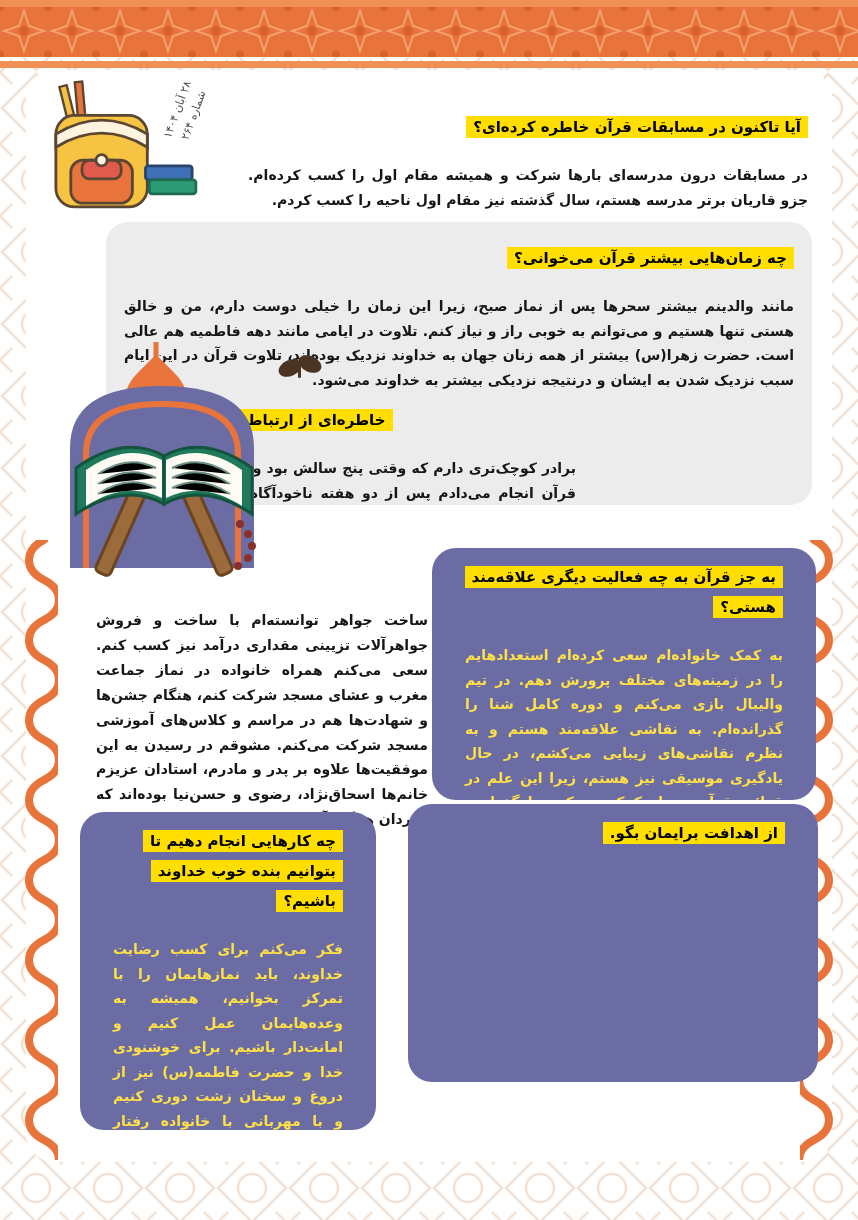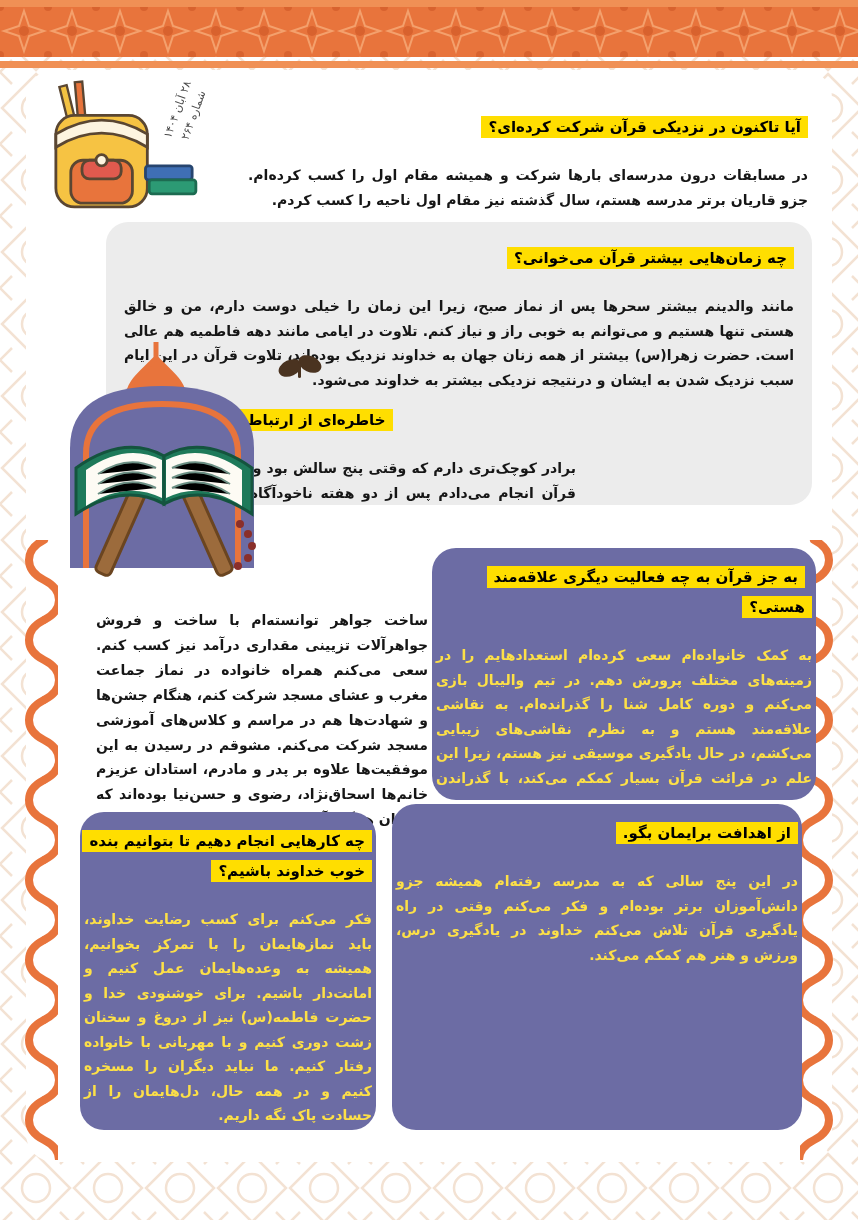--- a/index.html
+++ b/index.html
@@ -51,27 +51,27 @@
   .q3-block { margin-top:13px; padding-left:8px; }
   .q3-block .qhead { text-align:left; }
   .q3-block .ans { margin-right:218px; }
 
   .quran-illo { left:28px; top:328px; width:312px; height:262px; z-index:4; }
 
   .jewelry-block { left:96px; top:608px; width:332px; z-index:3; }
   .jewelry-block .ans { margin-top:0; line-height:1.78; }
 
   .pbox {
-    background:#6C6CA4; border-radius:24px; padding:14px 4px;
+    background:#6C6CA4; border-radius:24px; padding:14px 33px;
     z-index:3; overflow:hidden;
   }
   .pbox .ans { color:#fde047; }
   .box-activities   { left:432px; top:548px; width:384px; height:252px; }
   .box-good-servant { left:80px;  top:812px; width:296px; height:318px; }
-  .box-goals        { left:392px; top:804px; width:410px; height:326px; }
+  .box-goals        { left:408px; top:804px; width:410px; height:278px; }
   .box-goals .ans + .ans { margin-top:6px; }
 </style>
 </head>
 <body>
 
 <svg class="abs bg-pattern" width="858" height="1220" aria-hidden="true">
   <defs>
     <pattern id="geo" width="72" height="72" patternUnits="userSpaceOnUse">
       <g fill="none" stroke="#f3e2d3" stroke-width="2.5">
         <path d="M36 2 L70 36 L36 70 L2 36 Z"></path>
@@ -150,21 +150,21 @@
   <rect x="112" y="107" width="50" height="15" rx="3" fill="#2C9A74" stroke="#1D6B51" stroke-width="3"></rect>
 </svg>
 
 <div class="abs meta rtl">
   <div>۲۸ آبان ۱۴۰۴</div>
   <div>شماره ۲۶۴</div>
 </div>
 
 <div class="abs q1-block rtl">
   <div class="qhead">
-    <span class="hl">آیا تاکنون در نزدیکی قرآن شرکت کرده‌ای؟</span>
+    <span class="hl">آیا تاکنون در مسابقات قرآن خاطره کرده‌ای؟</span>
   </div>
   <p class="ans">در مسابقات درون مدرسه‌ای بارها شرکت و همیشه مقام اول را کسب کرده‌ام. جزو قاریان برتر مدرسه هستم، سال گذشته نیز مقام اول ناحیه را کسب کردم.</p>
 </div>
 
 <div class="abs gray-box rtl">
   <div>
     <div class="qhead">
       <span class="hl">چه زمان‌هایی بیشتر قرآن می‌خوانی؟</span>
     </div>
     <p class="ans">مانند والدینم بیشتر سحرها پس از نماز صبح، زیرا این زمان را خیلی دوست دارم، من و خالق هستی تنها هستیم و می‌توانم به خوبی راز و نیاز کنم. تلاوت در ایامی مانند دهه فاطمیه هم عالی است. حضرت زهرا(س) بیشتر از همه زنان جهان به خداوند نزدیک بوده‌اند، تلاوت قرآن در این ایام سبب نزدیک شدن به ایشان و درنتیجه نزدیکی بیشتر به خداوند می‌شود.</p>
@@ -224,14 +224,13 @@
   <div class="qhead">
     <span class="hl">چه کارهایی انجام دهیم تا بتوانیم بنده خوب خداوند باشیم؟</span>
   </div>
   <p class="ans">فکر می‌کنم برای کسب رضایت خداوند، باید نمازهایمان را با تمرکز بخوانیم، همیشه به وعده‌هایمان عمل کنیم و امانت‌دار باشیم. برای خوشنودی خدا و حضرت فاطمه(س) نیز از دروغ و سخنان زشت دوری کنیم و با مهربانی با خانواده رفتار کنیم. ما نباید دیگران را مسخره کنیم و در همه حال، دل‌هایمان را از حسادت پاک نگه داریم.</p>
 </div>
 
 <div class="abs pbox box-goals rtl">
   <div class="qhead">
     <span class="hl">از اهدافت برایمان بگو.</span>
   </div>
-  <p class="ans">در این پنج سالی که به مدرسه رفته‌ام همیشه جزو دانش‌آموزان برتر بوده‌ام و فکر می‌کنم وقتی در راه یادگیری قرآن تلاش می‌کنم خداوند در یادگیری درس، ورزش و هنر هم کمکم می‌کند.</p>
 </div>
 
 </body></html>

